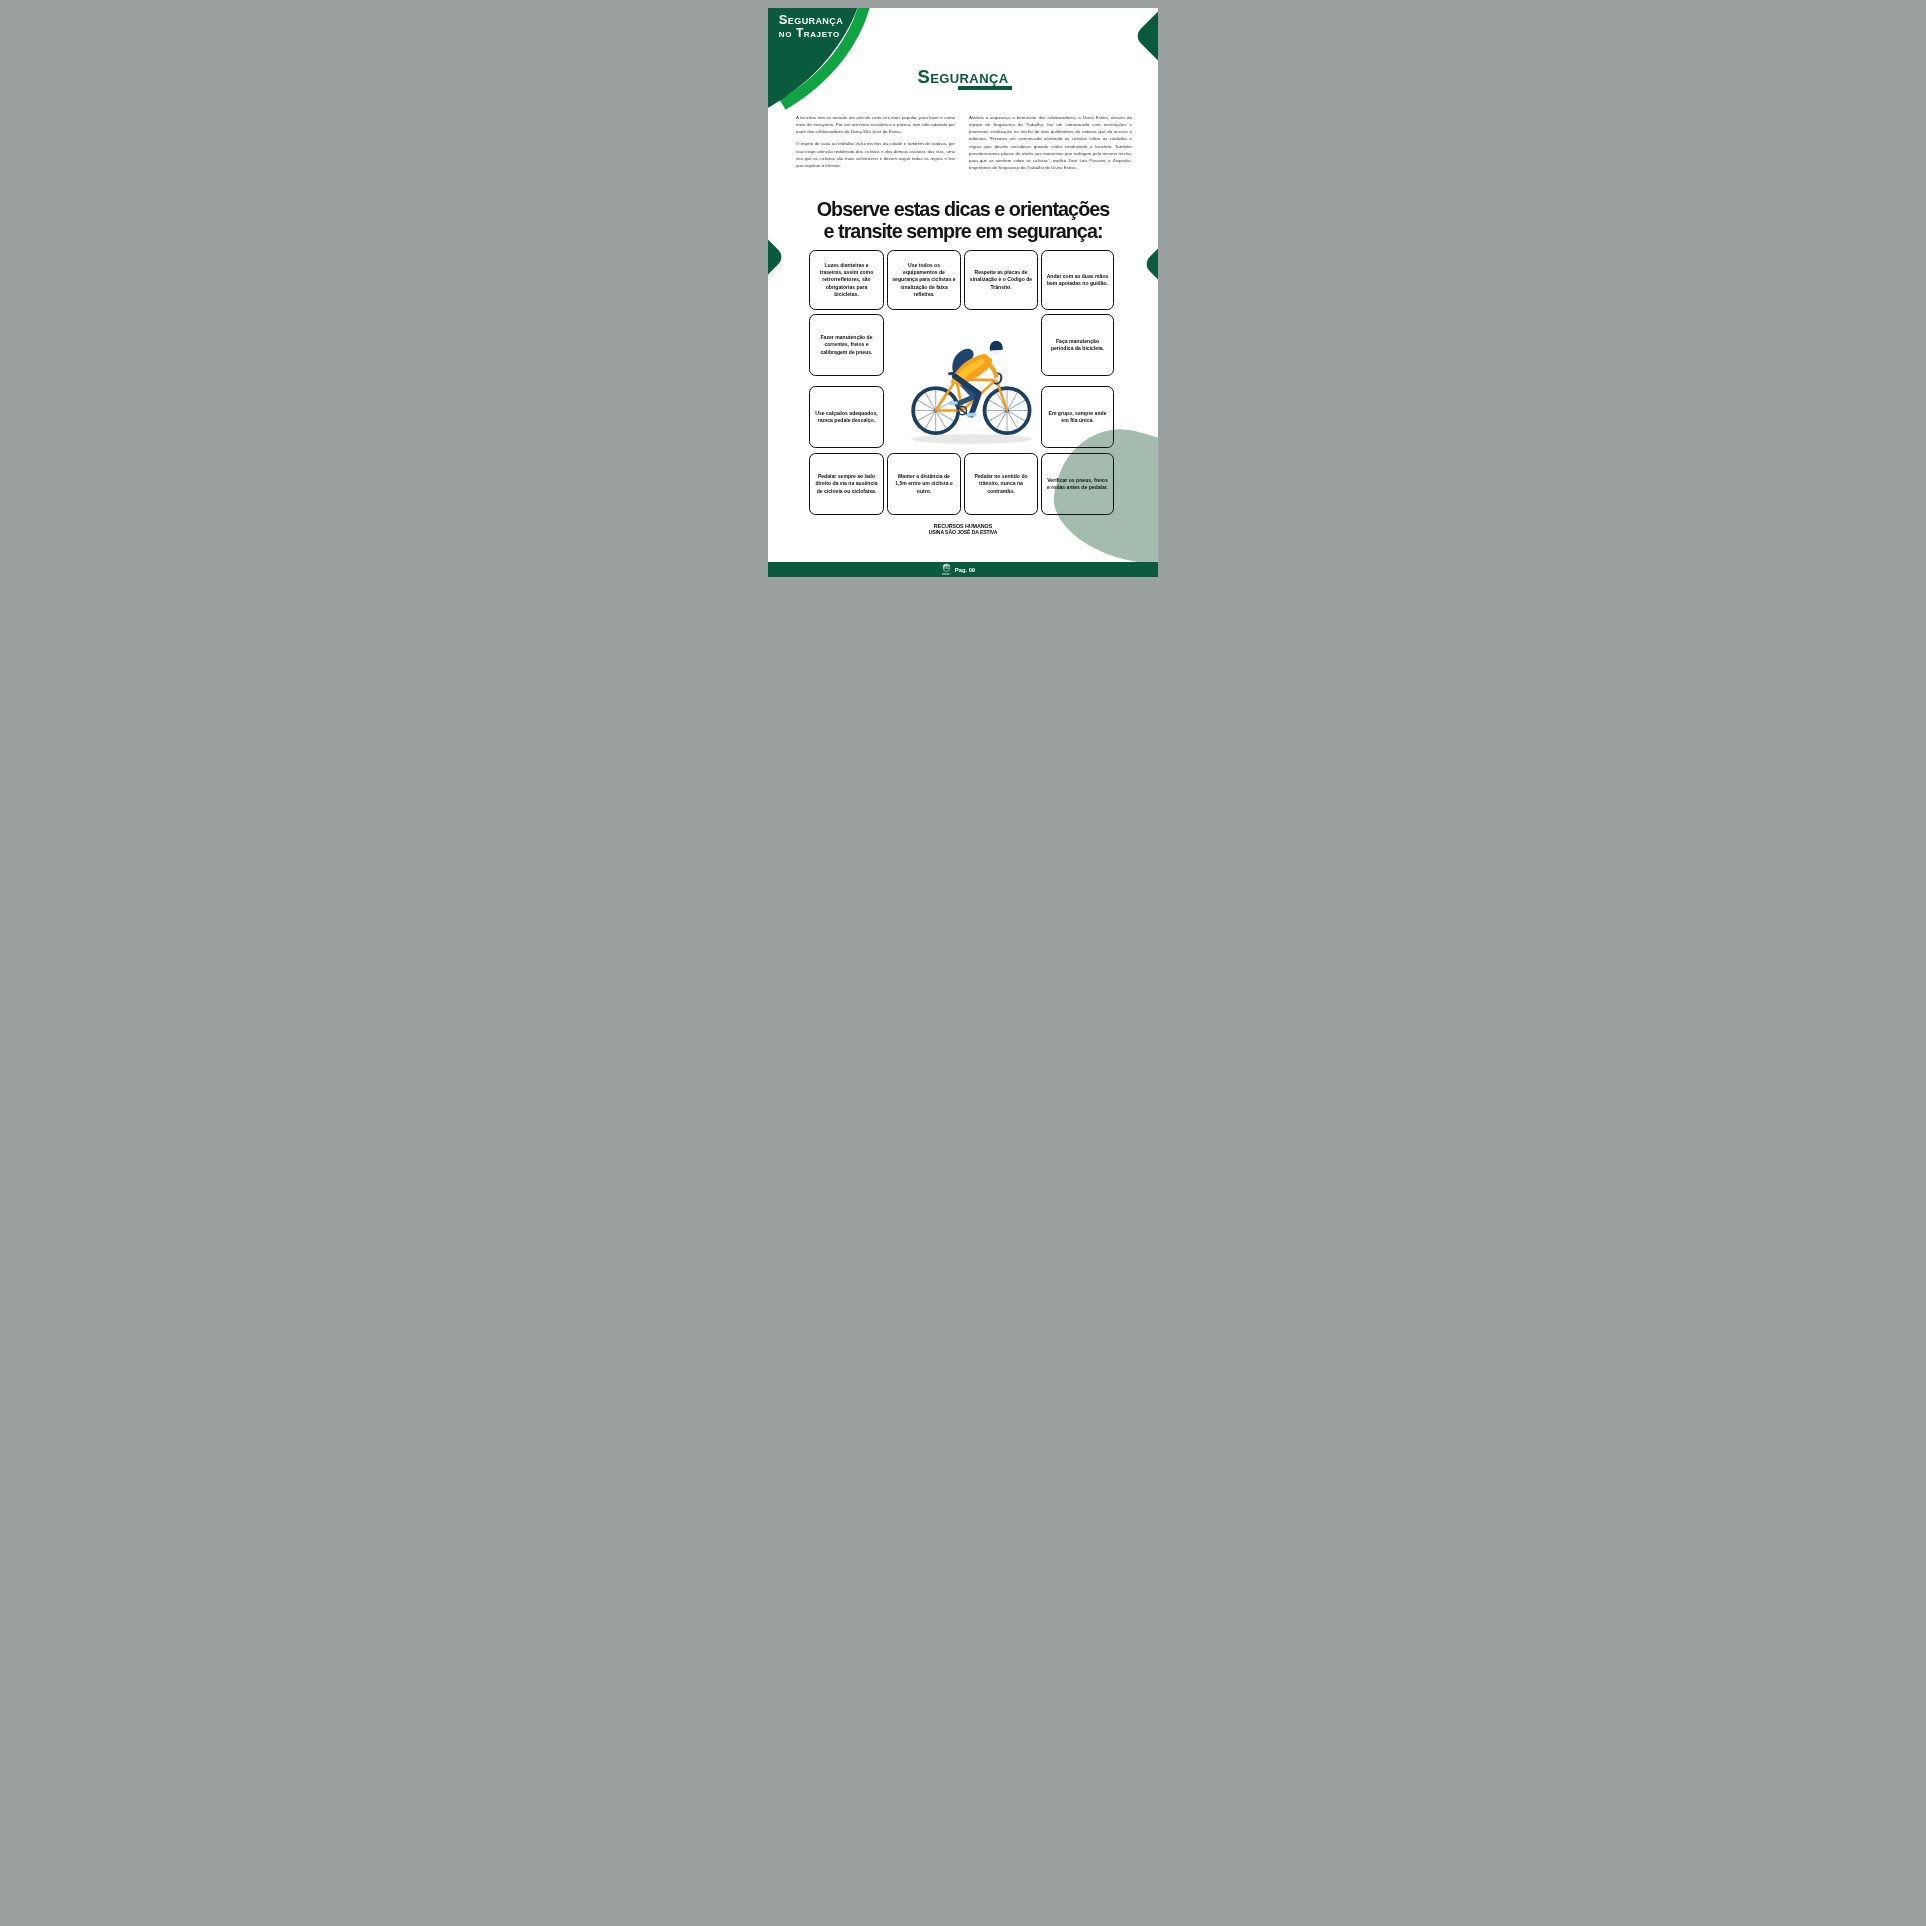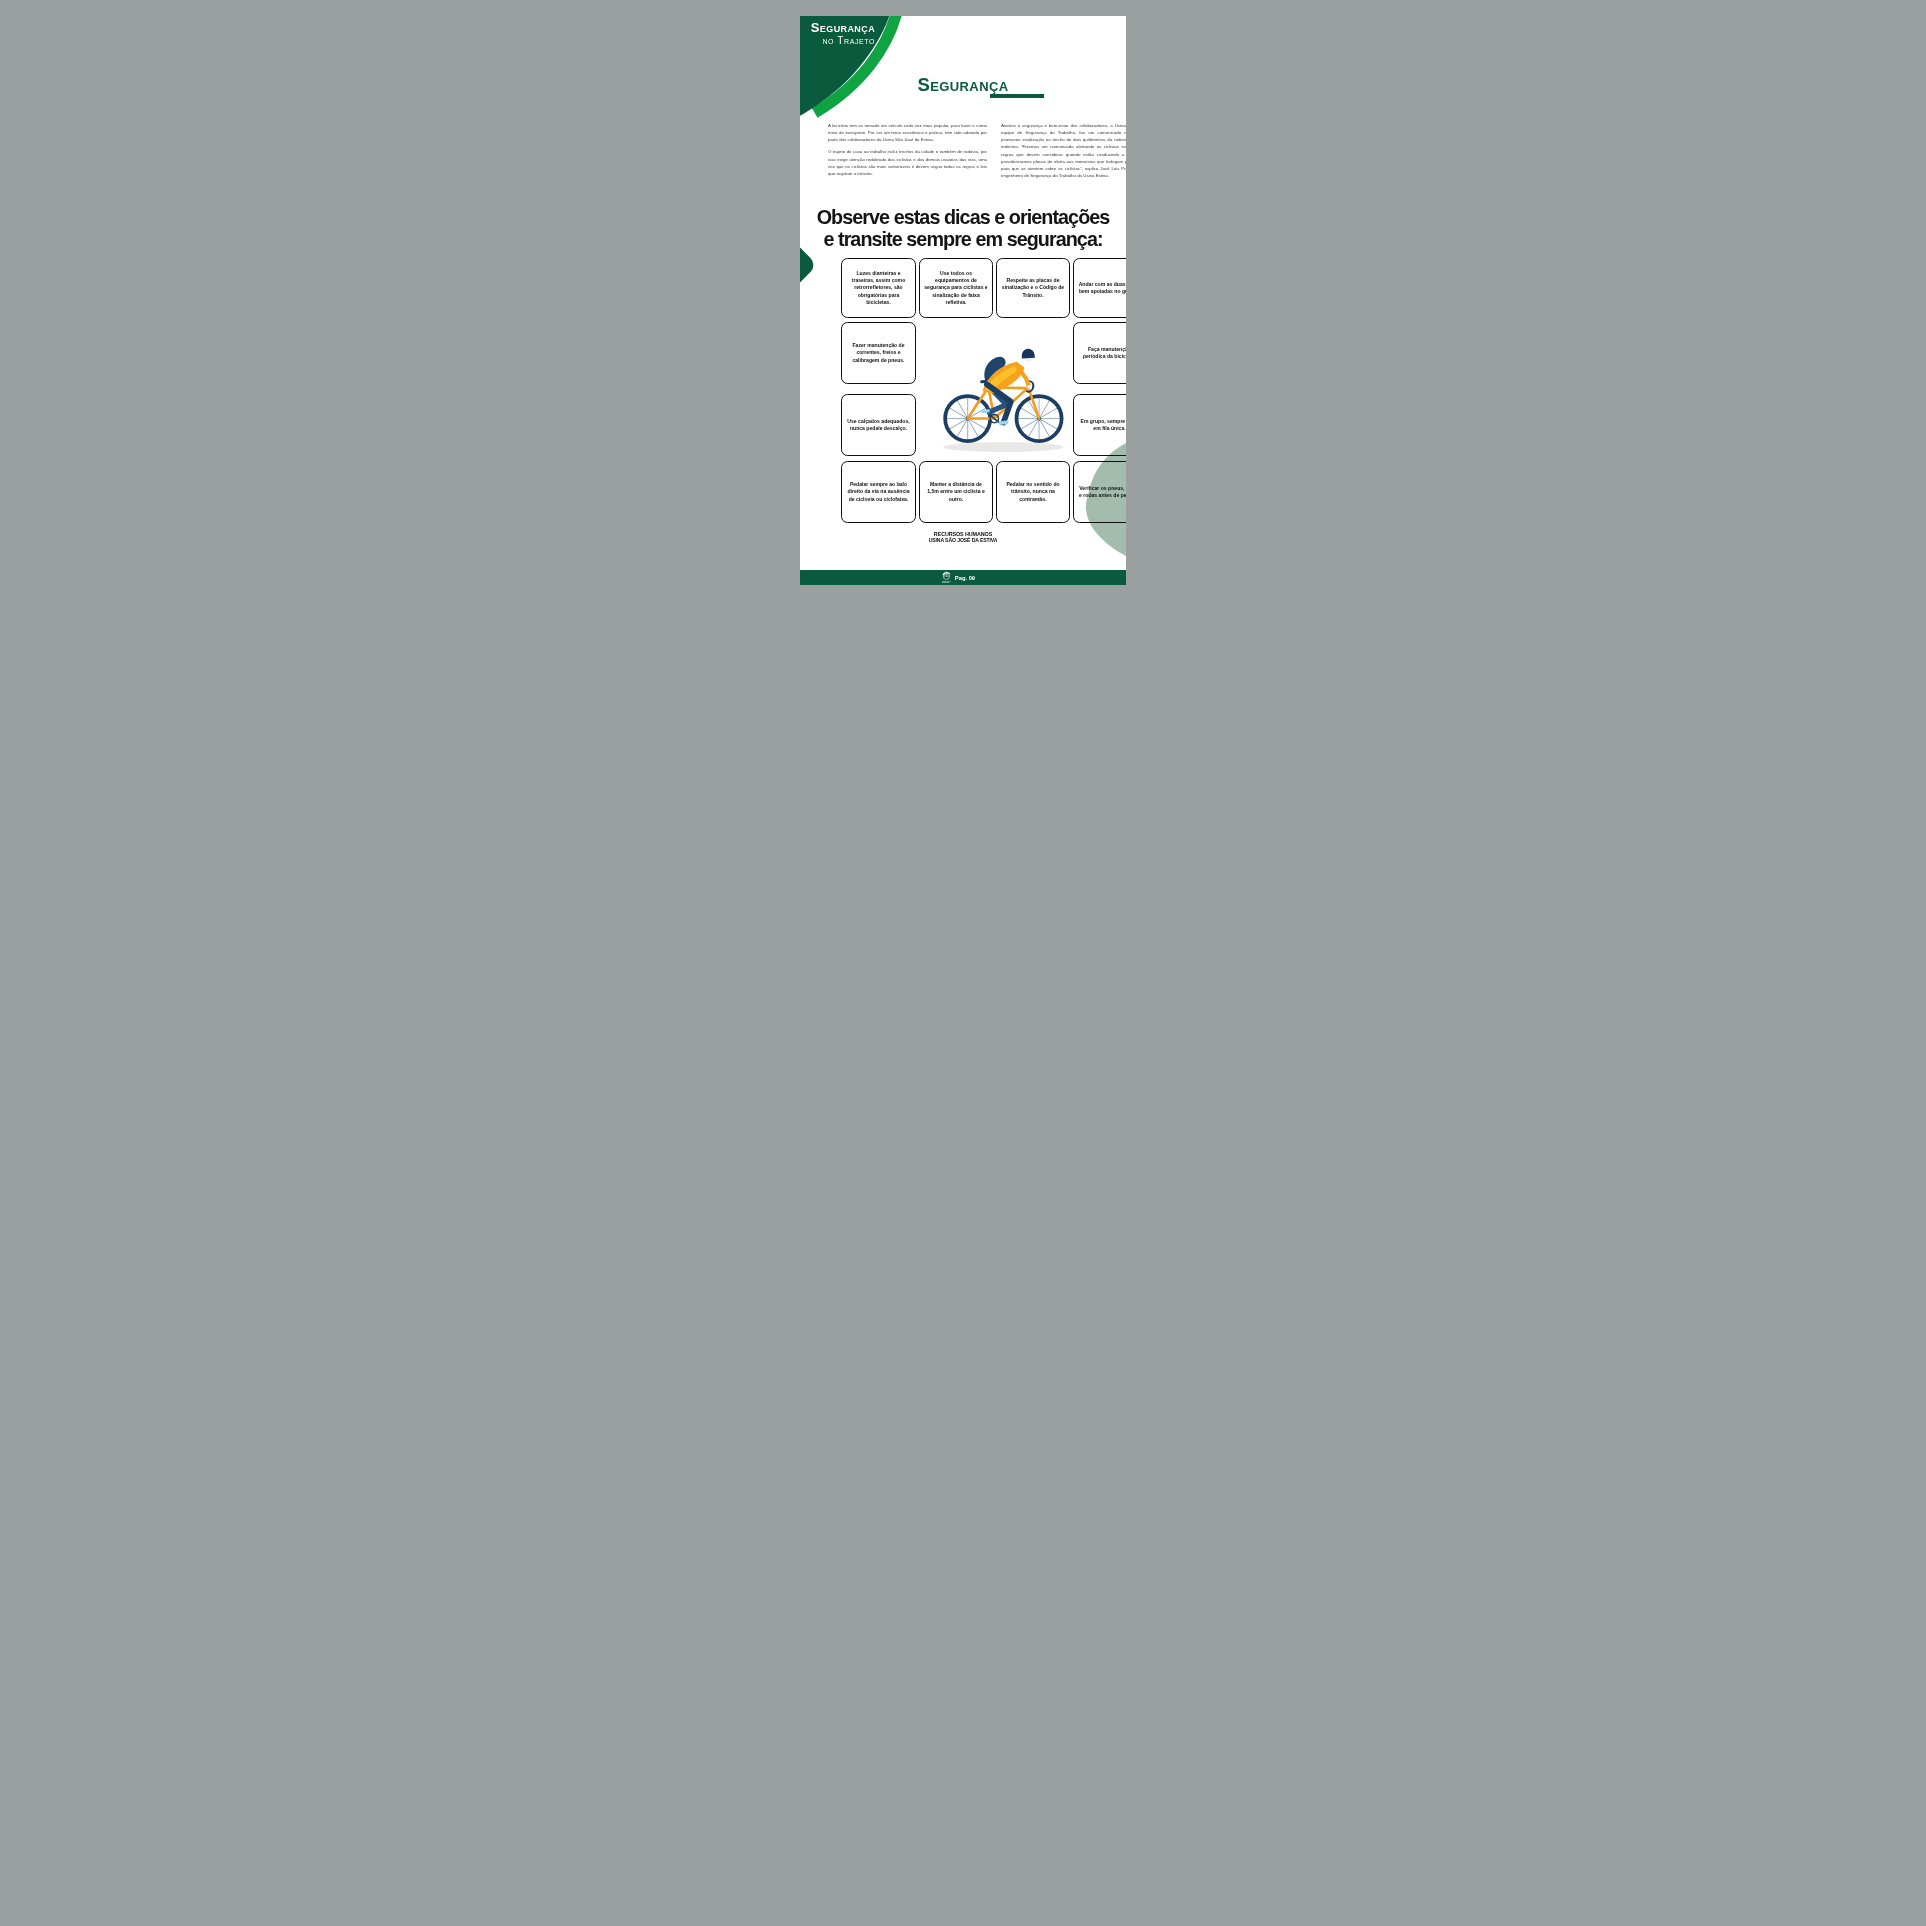--- a/index.html
+++ b/index.html
@@ -1,32 +1,32 @@
 <!DOCTYPE html>
 <html style="font-size:6.2px"><head>
 <meta charset="utf-8">
 <style>
   html,body{margin:0;padding:0;background:#9aa0a0;}
   .page{
-    position:relative;width:326px;height:569px;margin:16px auto;background:#ffffff;
+    position:relative;width:390px;height:569px;margin:8px auto;background:#ffffff;
     overflow:hidden;font-family:"Liberation Sans","DejaVu Sans",sans-serif;color:#111;
   }
   
   .header-shape{position:absolute;left:0;top:0;width:127px;height:119px;z-index:1;}
   .diamond{position:absolute;width:46px;height:46px;background:#0a5a3e;border-radius:10px;
     transform:rotate(45deg);z-index:0;}
   .d-top-right{left:375px;top:5px;}
   .d-mid-right{left:384px;top:233px;}
   .d-mid-left{left:-38px;top:226px;}
   .blob{position:absolute;left:288px;top:425px;width:158px;height:127px;background:#a4bcae;
     border-radius:42% 58% 45% 55% / 55% 45% 60% 40%;transform:rotate(14deg);z-index:0;}
   
   .masthead{position:absolute;left:10.8px;top:5.4px;z-index:2;color:#fff;}
   .masthead .h1{font-variant:small-caps;font-weight:900;font-size:13px;letter-spacing:0.4px;line-height:1.05;}
-  .masthead .h2{font-variant:small-caps;font-weight:400;font-size:10px;letter-spacing:0.6px;line-height:1.1;text-align:right;}
+  .masthead .h2{font-variant:small-caps;font-weight:700;font-size:12px;letter-spacing:0.6px;line-height:1.1;}
   
   .title-wrap{position:absolute;left:0;top:60px;width:100%;text-align:center;z-index:1;}
   .title{font-variant:small-caps;font-weight:800;font-size:18.5px;letter-spacing:0.4px;color:#0a5a3e;line-height:1;}
   .title-underline{position:absolute;left:190px;top:18px;width:54px;height:3.9px;background:#0a5a3e;}
   
   .col{position:absolute;top:106px;font-size:4.4px;line-height:1.62;text-align:justify;color:#383838;z-index:1;}
   .col p{margin:0 0 5px 0;}
   .col-left{left:28px;width:159px;}
   .col-right{left:201px;width:163px;}
   

